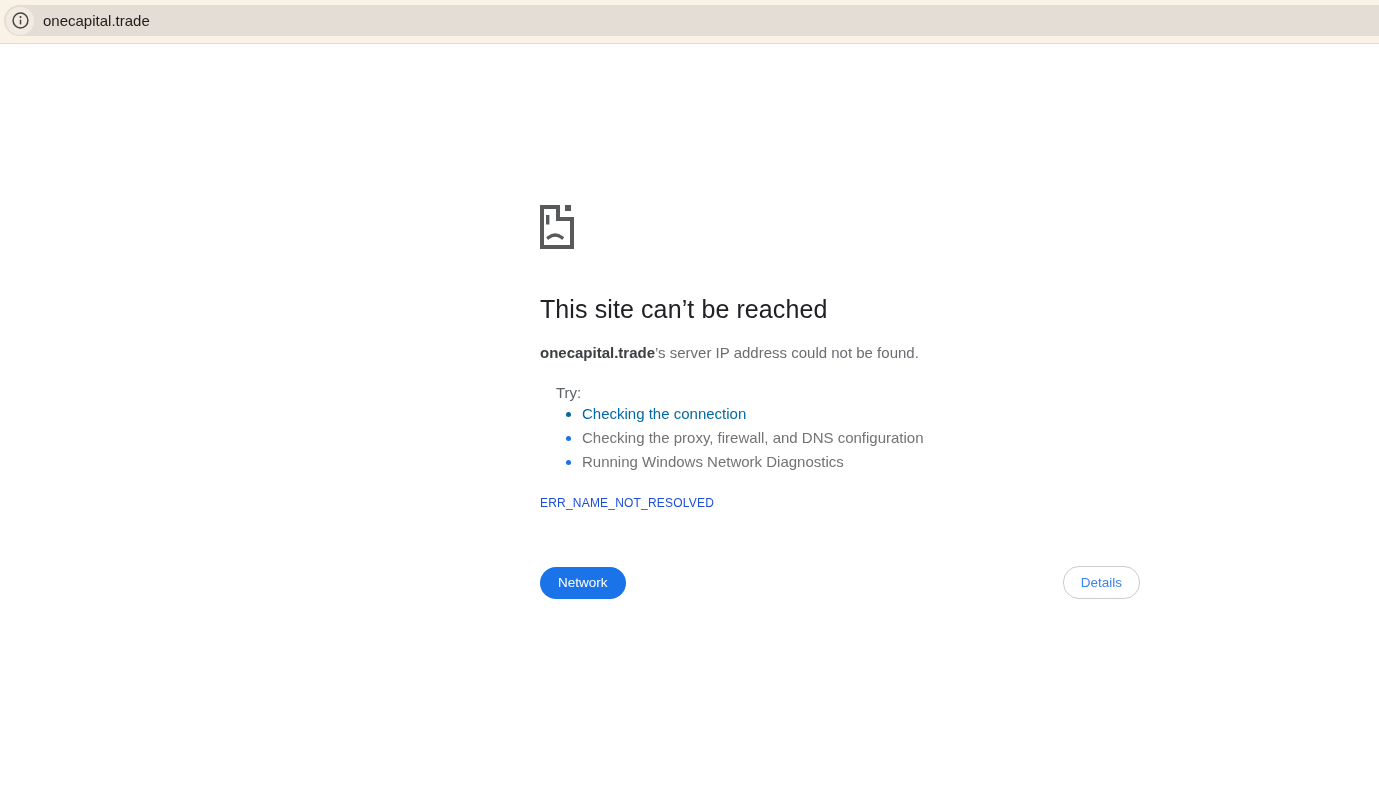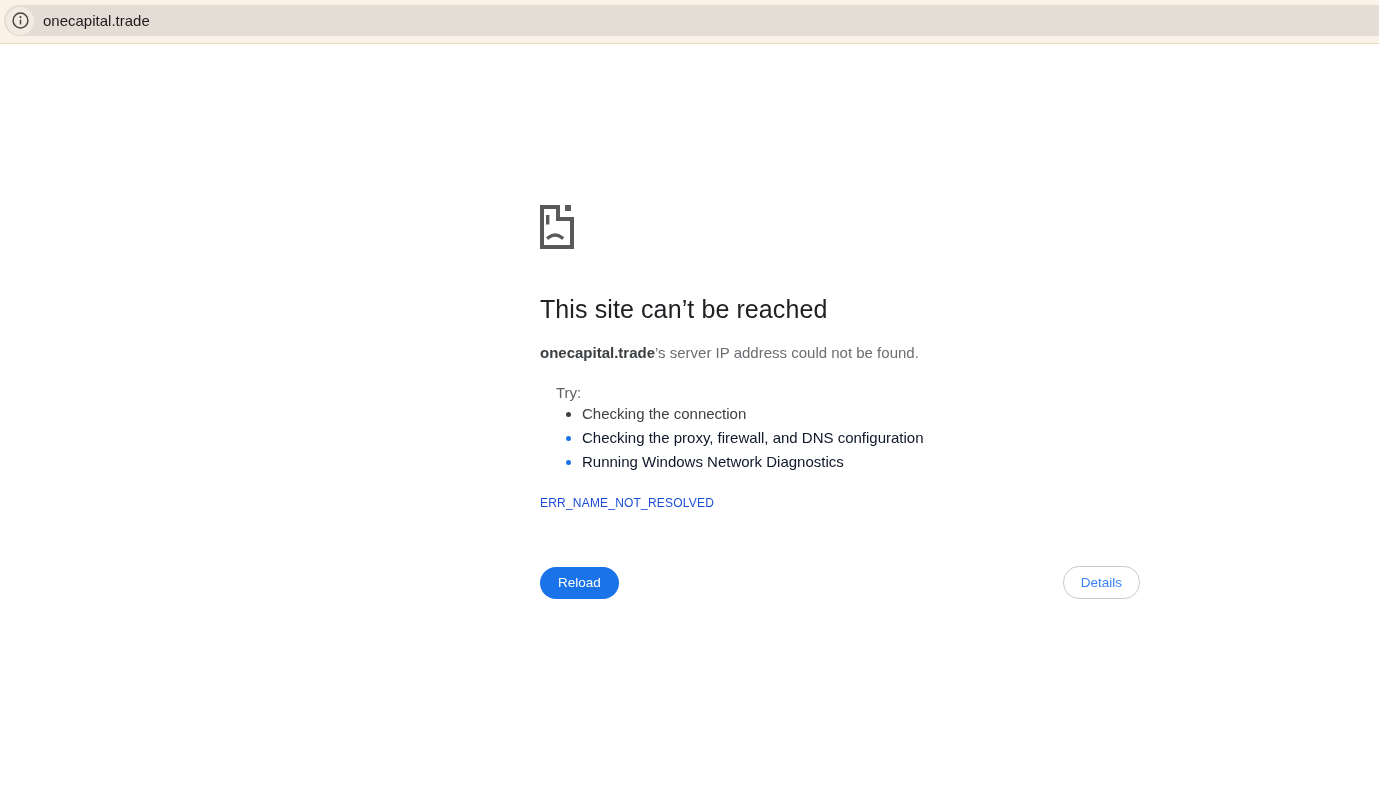--- a/index.html
+++ b/index.html
@@ -82,26 +82,26 @@
   }
   .suggestions {
     position: absolute;
     left: 0; top: 357px;   
     list-style: disc outside;
     padding-left: 42px;
   }
   .suggestions li {
     font-size: 15px;
     line-height: 24px;
-    color: #404040;
+    color: #0369a1;
     padding-left: 0;
   }
   .suggestions li.link-item { color: #1a73e8; }
   .suggestions li a {
-    color: #0f172a;
+    color: #737373;
     text-decoration: none;
     cursor: pointer;
   }
   .error-code {
     position: absolute;
     left: 0; top: 451px;   
     font-size: 12px;
     color: #1d4ed8;
     letter-spacing: 0.2px;
   }
@@ -183,17 +183,17 @@
       <a>Checking the proxy, firewall, and DNS configuration</a>
     </li>
     <li class="link-item">
       <a>Running Windows Network Diagnostics</a>
     </li>
   </ul>
 
   <div class="error-code">ERR_NAME_NOT_RESOLVED</div>
 
   <div class="button-row">
-    <button class="reload-btn">Reload</button>
+    <button class="reload-btn">Network</button>
     <button class="details-btn">Details</button>
   </div>
 
 </main>
 
 </body></html>

